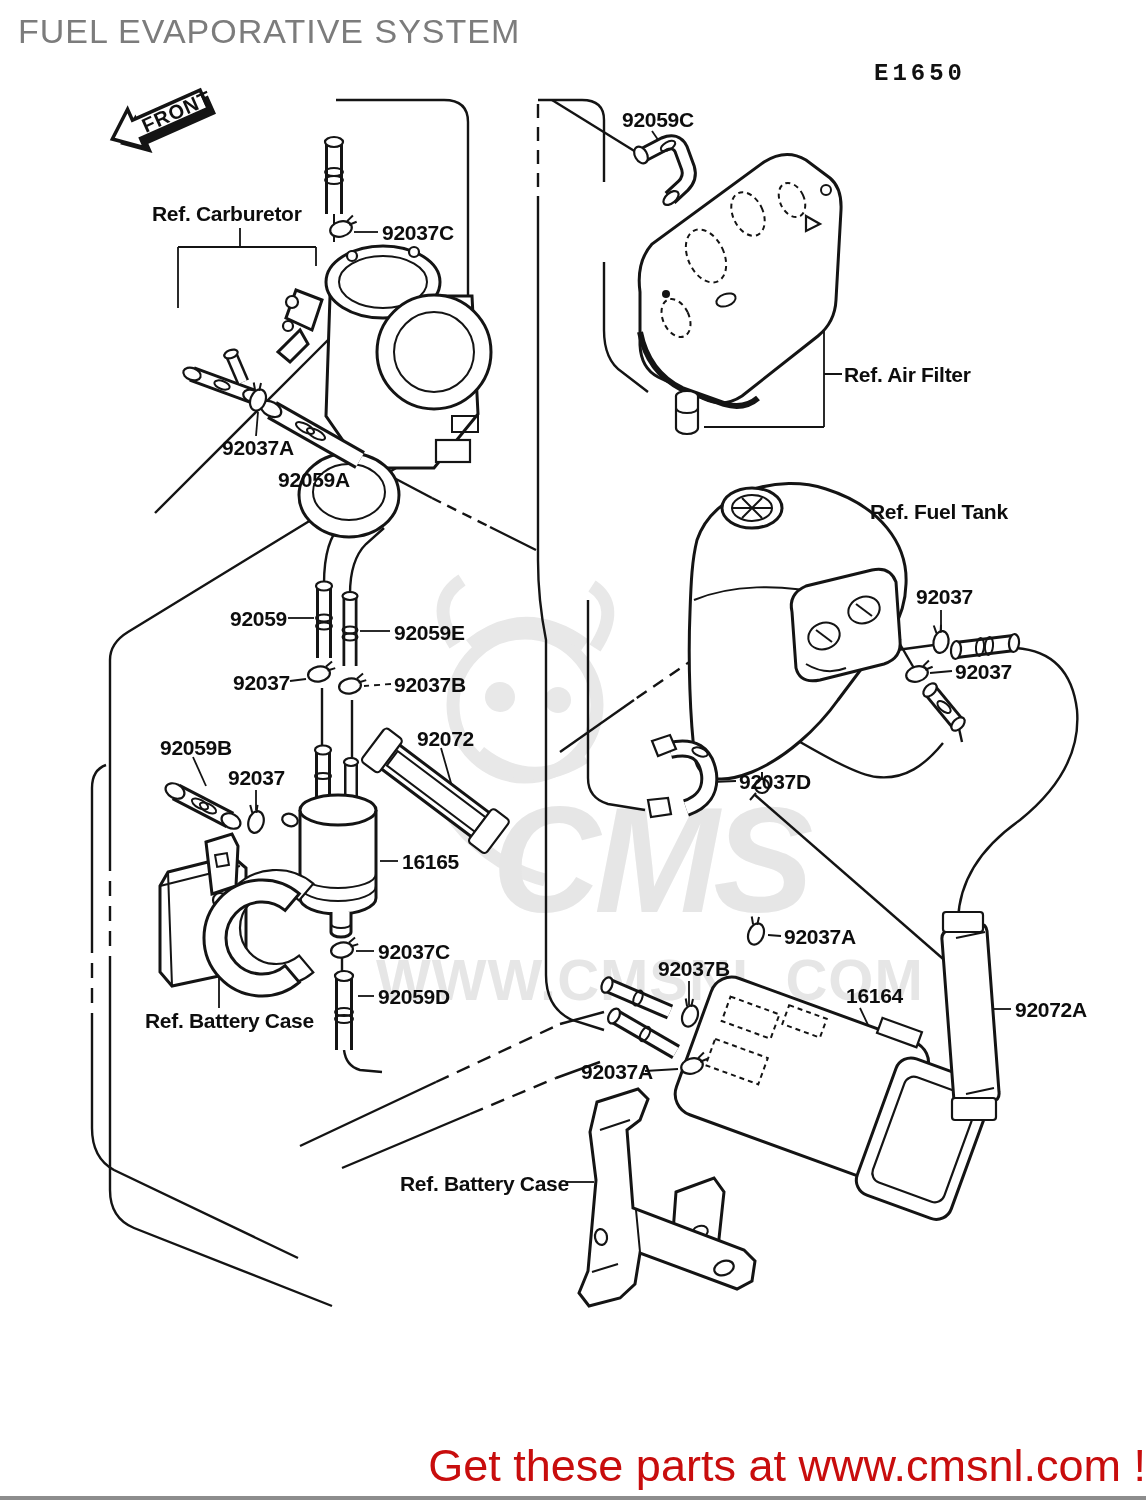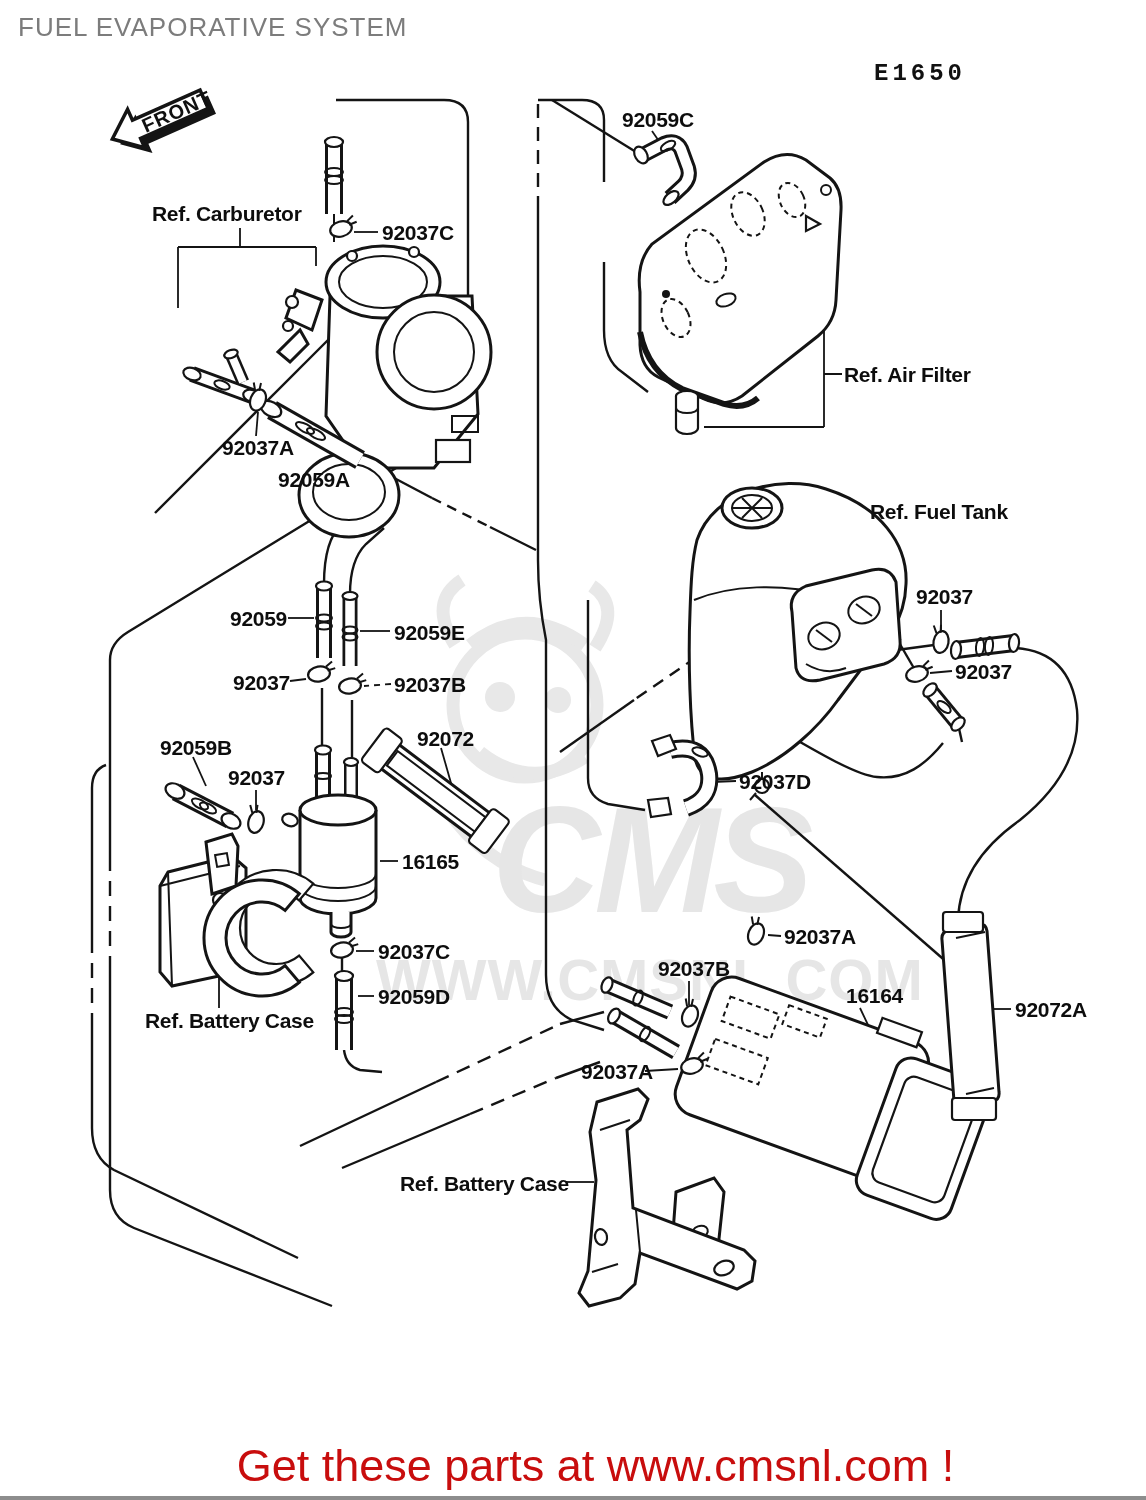--- a/index.html
+++ b/index.html
@@ -1,20 +1,20 @@
 <!DOCTYPE html>
 <html><head>
 <meta charset="utf-8">
 <style>
   html,body{margin:0;padding:0;background:#fff;}
   .stage{position:relative;width:1146px;height:1500px;background:#ffffff;overflow:hidden;
          font-family:"Liberation Sans", sans-serif;}
-  .page-title{position:absolute;top:12px;left:18px;font-size:26px;color:#7c7c7c;
+  .page-title{position:absolute;top:12px;left:18px;font-size:34px;color:#7c7c7c;
               letter-spacing:1px;white-space:nowrap;}
-  .footer-cta{position:absolute;left:0;right:0;bottom:8px;text-align:center;
+  .footer-cta{position:absolute;left:0;right:0;bottom:8px;text-align:right;
               font-size:45px;color:#c80d0d;white-space:nowrap;padding-left:45px;}
   .bottom-bar{position:absolute;left:0;right:0;bottom:0;height:4px;background:#8d8d8d;}
   svg{position:absolute;left:0;top:0;}
   .pn{font:bold 21px "Liberation Sans", sans-serif;fill:#0d0d0d;letter-spacing:-0.3px;}
   .code{font:bold 24px "Liberation Mono", monospace;fill:#111;letter-spacing:4px;}
   .wm-big{font:italic bold 150px "Liberation Sans", sans-serif;fill:#e6e6e6;letter-spacing:-6px;}
   .wm-site{font:bold 58px "Liberation Sans", sans-serif;fill:#e6e6e6;letter-spacing:1px;}
   .frontword{font:bold 20px "Liberation Sans", sans-serif;fill:#101010;letter-spacing:1px;}
   .ln{stroke:#141414;stroke-width:2.4;fill:none;}
   .ld{stroke:#141414;stroke-width:1.8;fill:none;}

